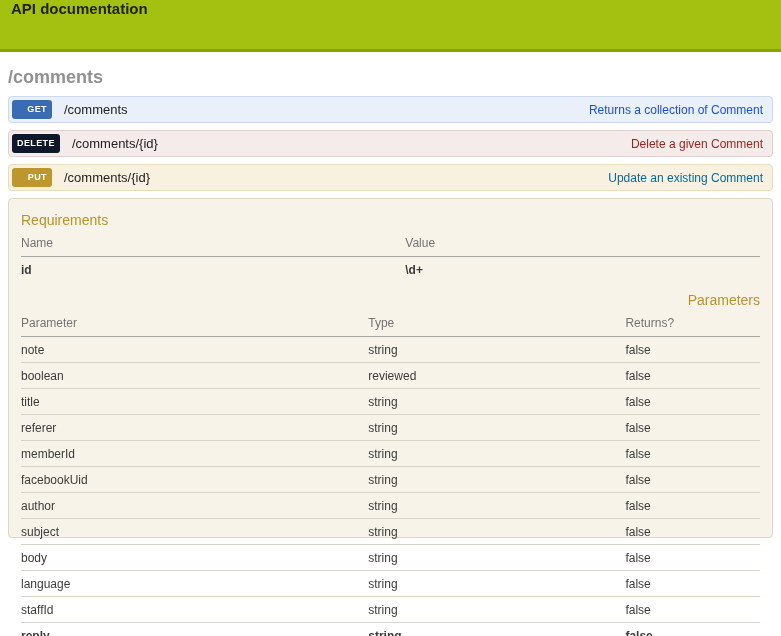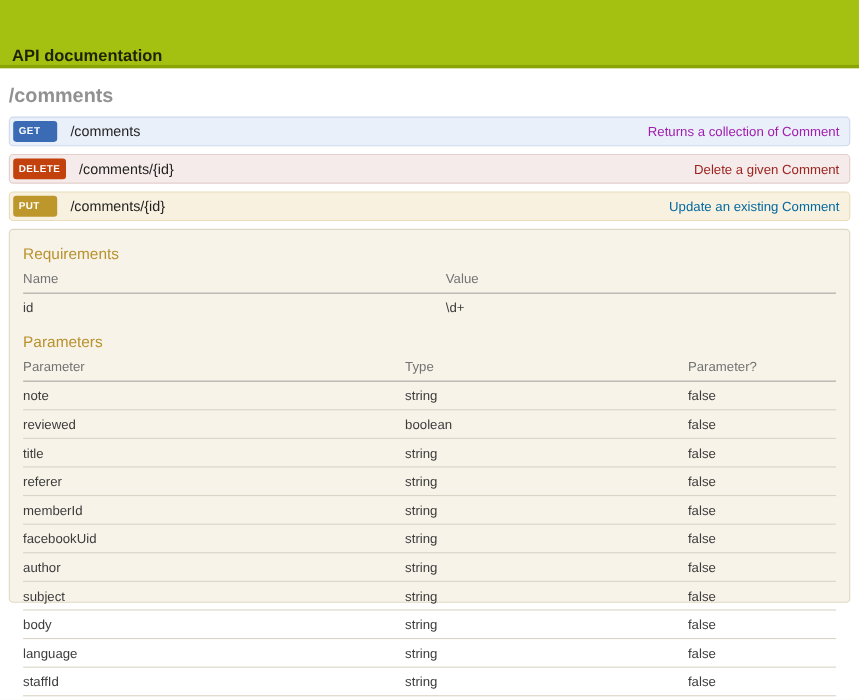--- a/index.html
+++ b/index.html
@@ -5,25 +5,25 @@
   * { box-sizing: border-box; }
   html, body {
     margin: 0; padding: 0;
     width: 781px; height: 636px;
     background: #ffffff;
     font-family: "Liberation Sans", sans-serif;
     overflow: hidden;
   }
   
   .app-header {
-    height: 62px;
+    height: 52px;
     background: #a4c111;
     border-bottom: 3px solid #8ba405;
     display: flex;
-    align-items: flex-end;
+    align-items: flex-start;
     padding: 0 11px;
   }
   .app-header h1 {
     margin: 0;
     font-size: 15px;
     font-weight: bold;
     color: #1f2203;
   }
   
   .content { padding: 0 8px; }
@@ -39,21 +39,21 @@
     border: 1px solid;
     border-radius: 4px;
     display: flex;
     align-items: center;
     padding: 0 9px 0 3px;
     margin-bottom: 7px;
     cursor: pointer;
   }
   .badge {
     min-width: 40px;
-    text-align: left;
+    text-align: right;
     padding: 5px 5px;
     border-radius: 3px;
     color: #ffffff;
     font-size: 9px;
     font-weight: bold;
     letter-spacing: 0.4px;
     line-height: 1;
   }
   .path {
     margin-left: 12px;
@@ -88,44 +88,44 @@
     padding: 5px 0 6px 0;
     border-bottom: 1px solid #a6a6a3;
   }
   .trow {
     display: grid;
     color: #3c3c3c;
     font-size: 12px;
     padding: 6px 0 5px 0;
     border-bottom: 1px solid #d9d4c6;
   }
-  .trow:last-child { border-bottom: none; }
+  .trow:last-child { border-bottom: none; font-weight: bold; }
   .req-grid   { grid-template-columns: 52% auto; }
   .param-grid { grid-template-columns: 40.5% 28.3% auto; gap: 48px; }
-  .params-block { margin-top: 10px; }
+  .params-block { margin-top: 10px; text-align: right; }
 </style>
 </head>
 <body>
 
 <header class="app-header">
   <h1>API documentation</h1>
 </header>
 
 <main class="content">
   <h2 class="section-title">/comments</h2>
 
   <div id="endpoint-list">
   <div class="endpoint-row" style="background: rgb(233, 240, 249); border-color: rgb(204, 217, 236);">
     <span class="badge" style="background: rgb(58, 107, 180);">GET</span>
     <span class="path">/comments</span>
-    <span class="desc" style="color: #a21caf;">Returns a collection of Comment</span>
+    <span class="desc" style="color: #1d4ed8;">Returns a collection of Comment</span>
   </div>
 
   <div class="endpoint-row" style="background: rgb(245, 235, 234); border-color: rgb(226, 207, 205);">
-    <span class="badge" style="background: #c2410c;">DELETE</span>
+    <span class="badge" style="background: #0f172a;">DELETE</span>
     <span class="path">/comments/{id}</span>
     <span class="desc" style="color: rgb(157, 35, 31);">Delete a given Comment</span>
   </div>
 
   <div class="endpoint-row" style="background: rgb(248, 241, 223); border-color: rgb(232, 220, 186);">
     <span class="badge" style="background: rgb(189, 150, 44);">PUT</span>
     <span class="path">/comments/{id}</span>
     <span class="desc" style="color: #0369a1;">Update an existing Comment</span>
   </div>
 </div>
@@ -143,32 +143,32 @@
     <span>\d+</span>
   </div>
 </div>
     </div>
 
     <h3 class="panel-heading params-block">Parameters</h3>
     <div class="tbl">
       <div class="thead param-grid">
         <span>Parameter</span>
         <span>Type</span>
-        <span>Parameter?</span>
+        <span>Returns?</span>
       </div>
       <div id="param-rows">
   <div class="trow param-grid">
     <span>note</span>
     <span>string</span>
     <span>false</span>
   </div>
 
   <div class="trow param-grid">
+    <span>boolean</span>
     <span>reviewed</span>
-    <span>boolean</span>
     <span>false</span>
   </div>
 
   <div class="trow param-grid">
     <span>title</span>
     <span>string</span>
     <span>false</span>
   </div>
 
   <div class="trow param-grid">

